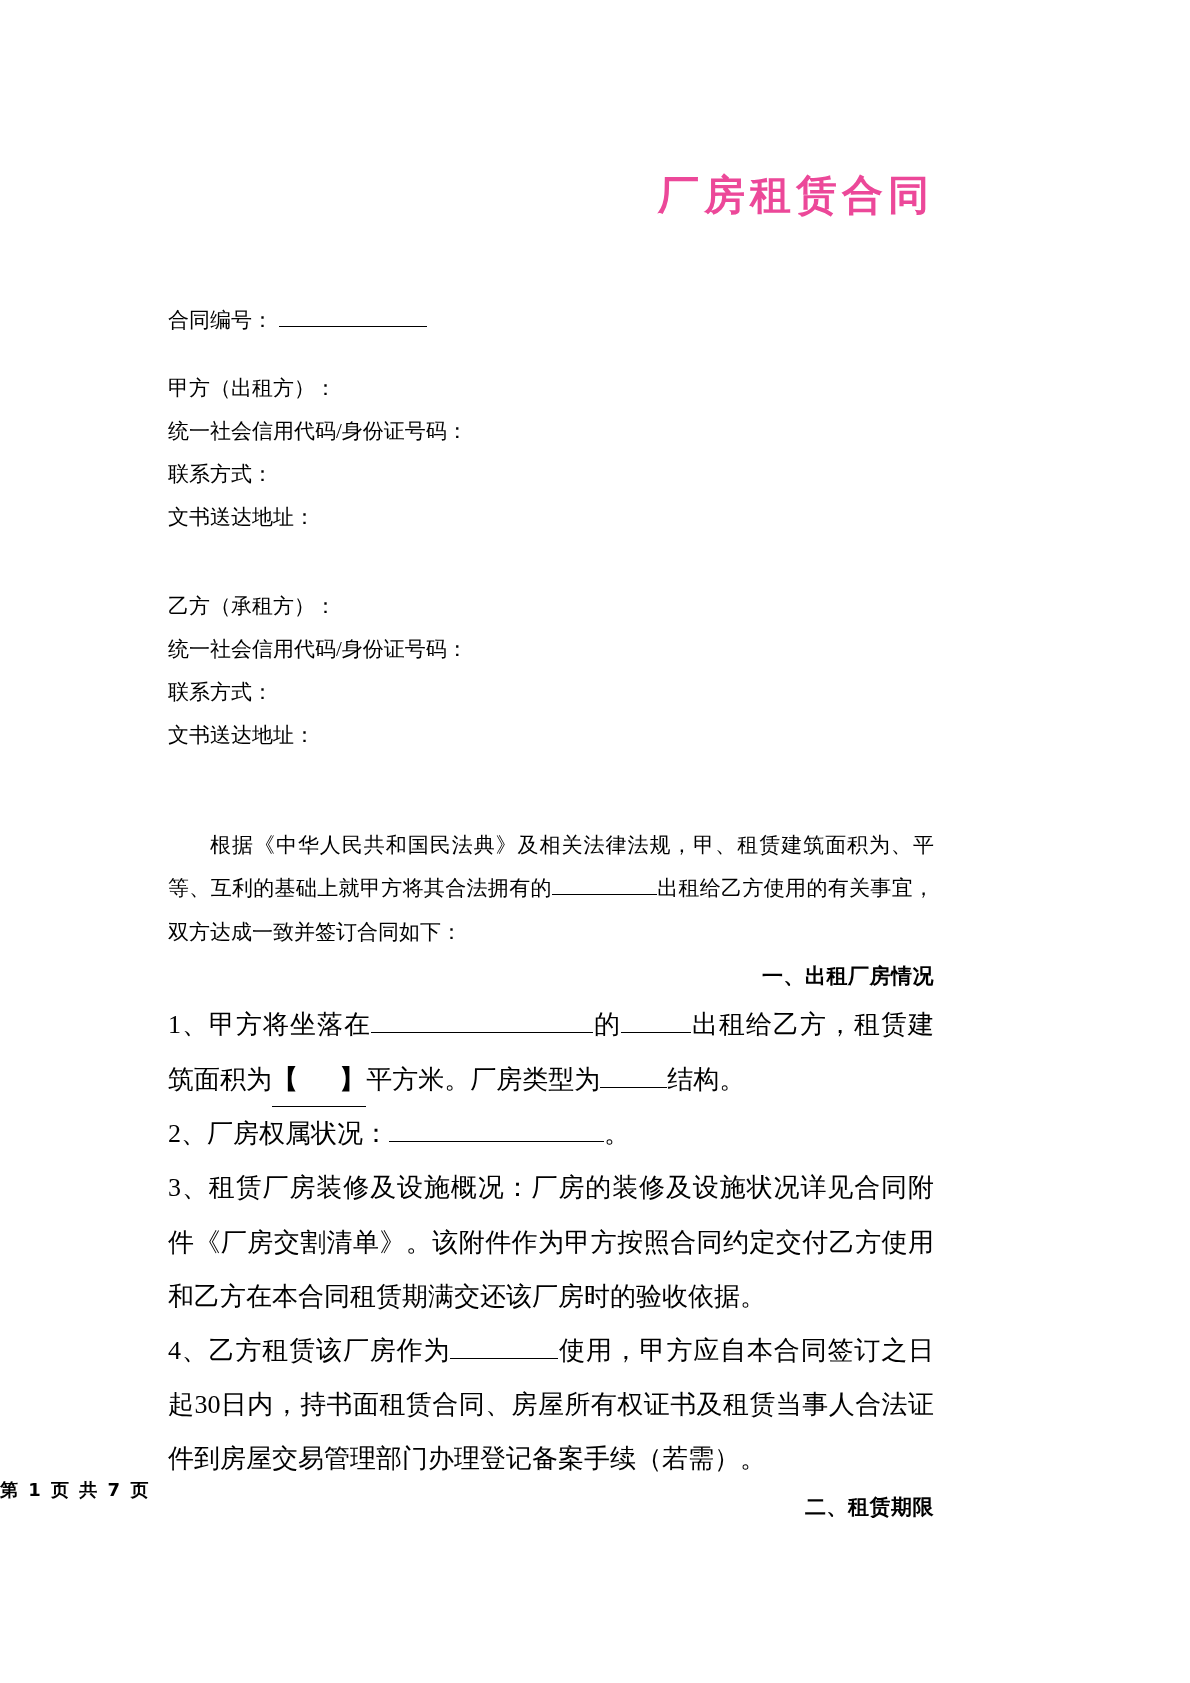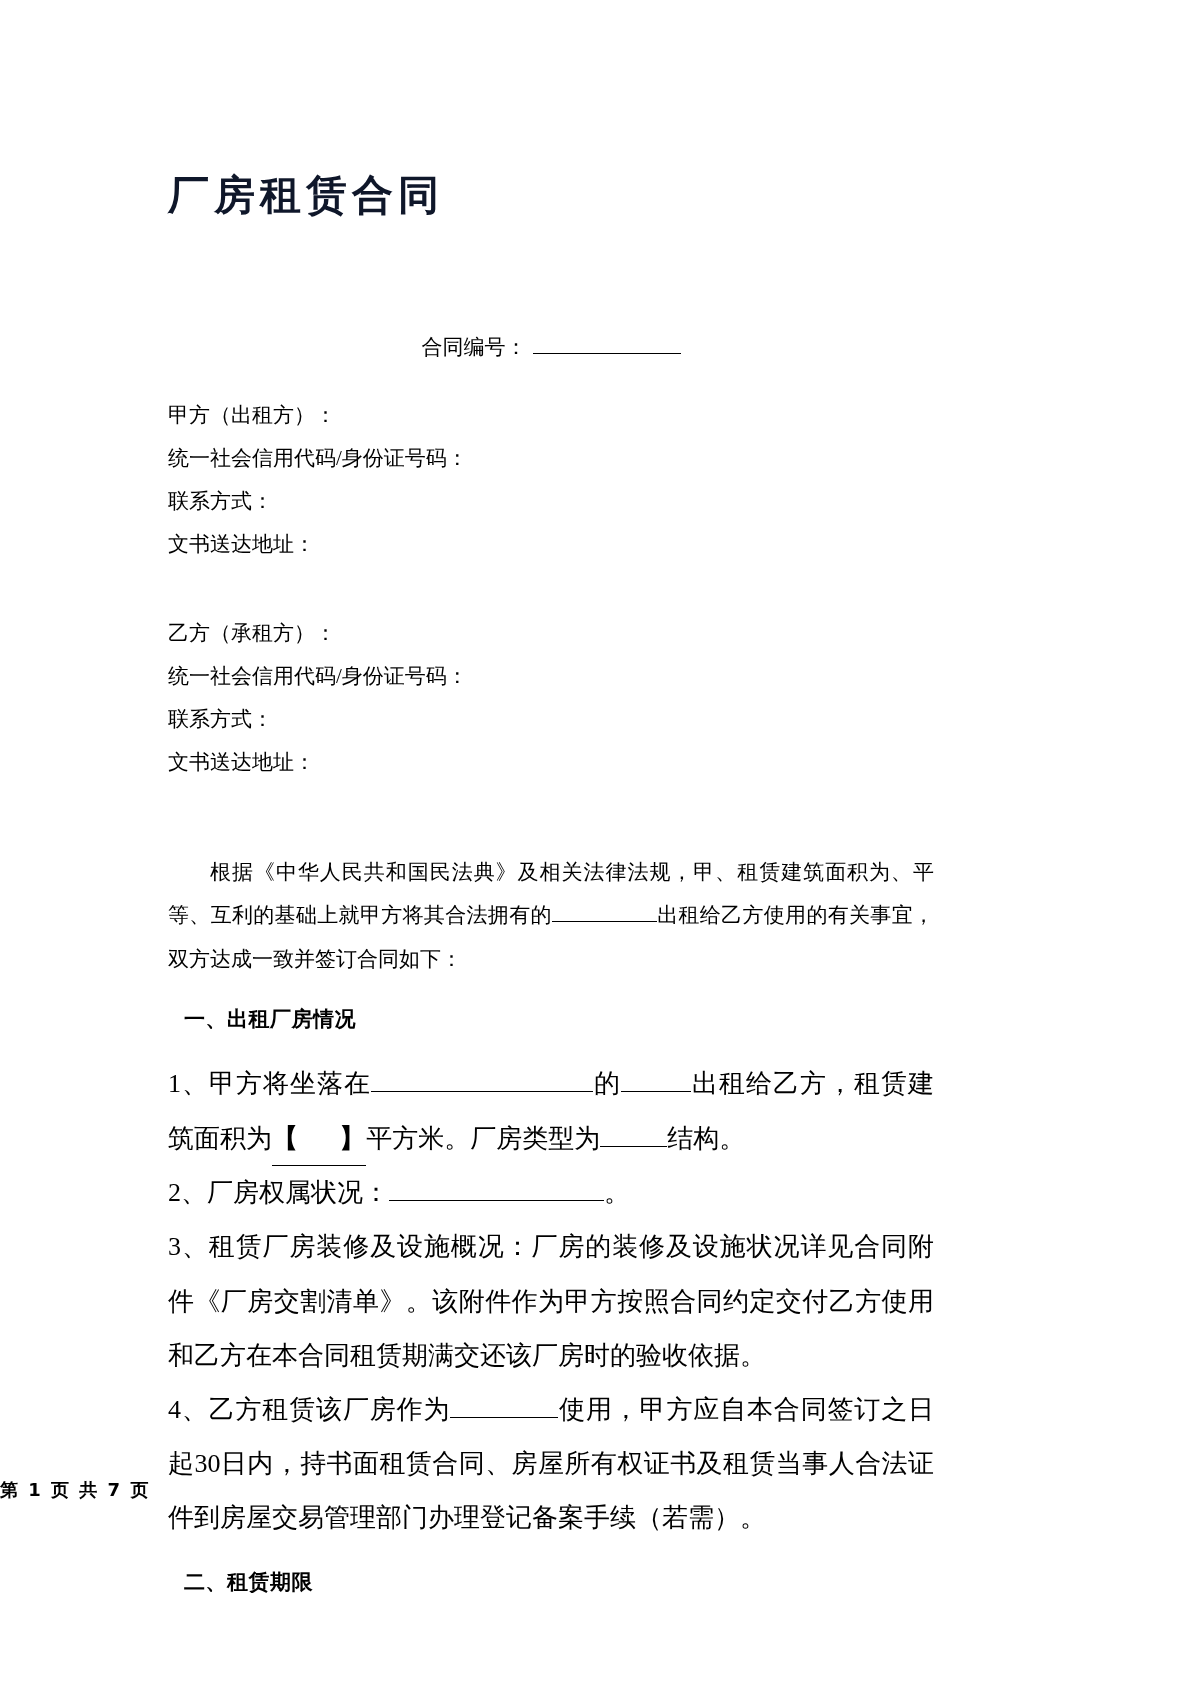--- a/index.html
+++ b/index.html
@@ -23,33 +23,33 @@
   .content {
     position: absolute;
     left: 168px;
     top: 0;
     width: 766px;
   }
 
   
   .doc-title {
     margin-top: 170px;
-    text-align: left;
+    text-align: right;
     font-family: "DejaVu Sans", "Liberation Sans", sans-serif;
     font-weight: bold;
     font-size: 41px;
     letter-spacing: 5px;
     line-height: 1.25;
-    color: #0f172a;
+    color: #ec4899;
   }
 
   
   .contract-no-row {
-    margin-top: 107px;
-    text-align: center;
+    margin-top: 80px;
+    text-align: left;
     font-size: 21px;
     line-height: 1.9;
     white-space: nowrap;
   }
   .blank {
     display: inline-block;
     border-bottom: 1.6px solid #000;
     vertical-align: baseline;
   }
   .blank-contractno { width: 148px; height: 1em; margin-left: 6px; }
@@ -73,22 +73,23 @@
   }
   .para-preamble {
     margin-top: 66px;
     text-indent: 2em;
   }
   .section-heading {
     font-family: "DejaVu Sans", "Liberation Sans", sans-serif;
     font-weight: bold;
     font-size: 21px;
     line-height: 2.08;
-    margin: 16px;
+    margin: 0;
     letter-spacing: 0.5px;
+    text-align: right;
   }
   .item-para {
     font-size: 26px;
     line-height: 2.08;
     margin: 0;
     text-align: justify;
     text-justify: inter-ideograph;
   }
 
   .bl-1 { width: 105px; }

